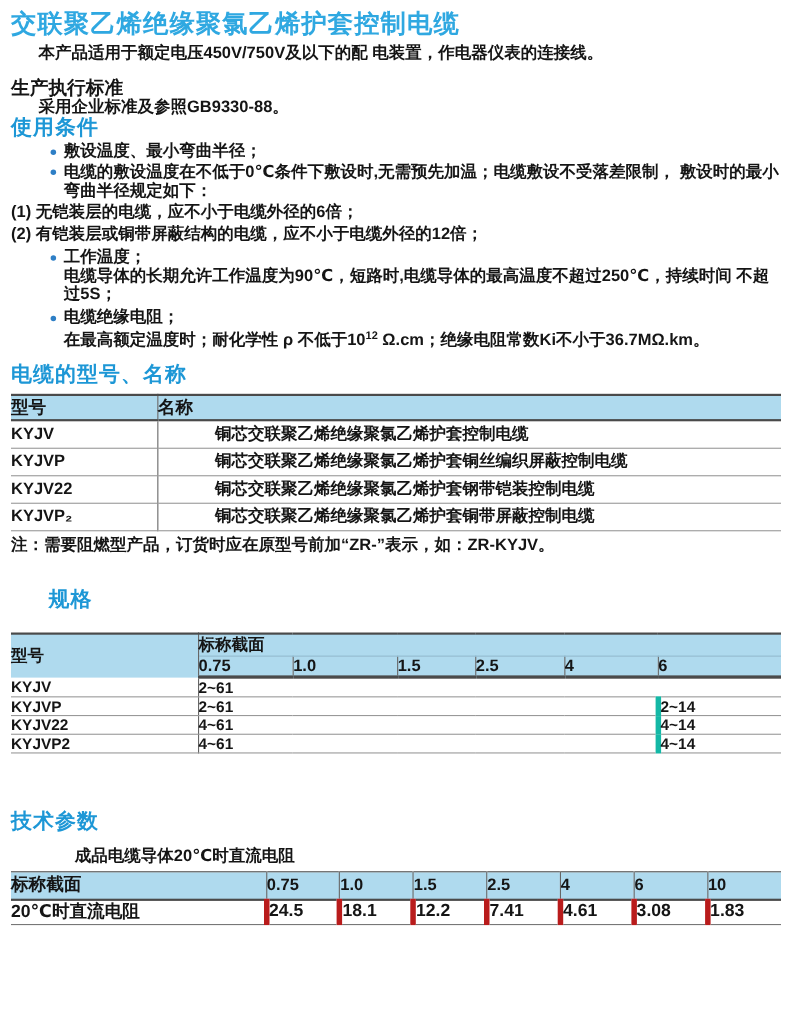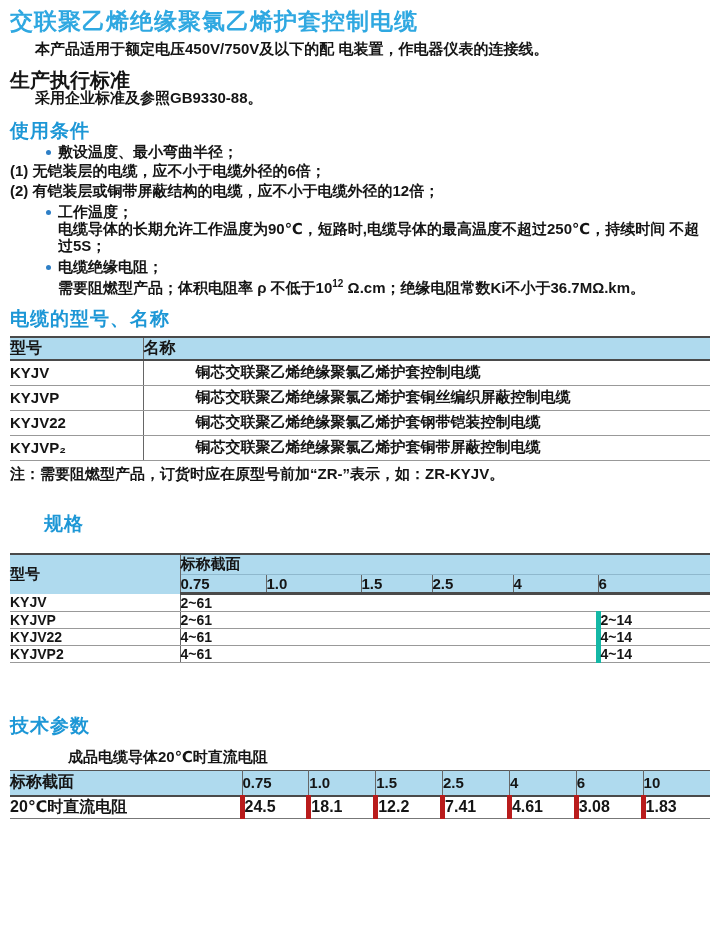--- a/index.html
+++ b/index.html
@@ -14,27 +14,27 @@
     font-weight: bold;
     color: #151515;
     border-radius: 30px;
   }
   h1.title {
     margin: 0; font-size: 23px; line-height: 26px;
     color: #2FA8E1; letter-spacing: 1px;
   }
   p { margin: 0; }
   .intro   { margin: 6px 0 0 25px; font-size: 15px; line-height: 18px; }
-  .std-head{ margin: 14px 0 0 0;  font-size: 20px; line-height: 16px; }
+  .std-head{ margin: 14px 0 0 0;  font-size: 17px; line-height: 16px; }
   .std-text{ margin: 2px 0 0 25px; font-size: 15px; line-height: 16px; }
   h2.sec {
     margin: 0; font-size: 19px; line-height: 21px;
     color: #1D97D6; letter-spacing: 1px;
   }
-  #usage-heading  { margin-top: 14px; }
+  #usage-heading  { }
   #models-heading { margin-top: 12px; }
   #spec-heading   { margin-top: 31px; margin-left: 34px; }
   #tech-heading   { margin-top: 52px; }
 
   .bullet { position: relative; padding-left: 48px; font-size: 15px; line-height: 17px; }
   .bullet .dot {
     position: absolute; left: 36px; top: 6px;
     width: 5px; height: 5px; border-radius: 50%;
     background: #2E7FC6;
   }
@@ -105,38 +105,42 @@
 
   <p class="std-head">生产执行标准</p>
   <p class="std-text">采用企业标准及参照GB9330-88。</p>
 
   <h2 class="sec" id="usage-heading">使用条件</h2>
 
   <p class="bullet" id="bullet-laying-title">
     <span class="dot"></span>
     <span>敷设温度、最小弯曲半径；</span>
   </p>
+  <p class="bullet" id="bullet-laying-detail">
+    <span class="dot"></span>
+    <span>电缆的敷设温度在不低于0℃条件下敷设时,无需预先加温；电缆敷设不受落差限制， 敷设时的最小弯曲半径规定如下：</span>
+  </p>
 
   <p class="rule" id="rule-1">(1) 无铠装层的电缆，应不小于电缆外径的6倍；</p>
   <p class="rule">(2) 有铠装层或铜带屏蔽结构的电缆，应不小于电缆外径的12倍；</p>
 
   <div class="bullet-group">
     <p class="bullet btitle">
       <span class="dot"></span>
       <span>工作温度；</span>
     </p>
     <p class="detail">电缆导体的长期允许工作温度为90℃，短路时,电缆导体的最高温度不超过250℃，持续时间 不超过5S；</p>
   </div>
 
   <div class="bullet-group">
     <p class="bullet btitle">
       <span class="dot"></span>
       <span>电缆绝缘电阻；</span>
     </p>
-    <p class="detail"><span>需要阻燃型产品；体积电阻率 ρ 不低于10</span><sup>12</sup><span> Ω.cm；绝缘电阻常数Ki不小于36.7MΩ.km。</span></p>
+    <p class="detail"><span>在最高额定温度时；耐化学性 ρ 不低于10</span><sup>12</sup><span> Ω.cm；绝缘电阻常数Ki不小于36.7MΩ.km。</span></p>
   </div>
 
   <h2 class="sec" id="models-heading">电缆的型号、名称</h2>
 
   <table class="tbl-models">
     <thead>
       <tr>
         <th class="c-model">型号</th>
         <th>名称</th>
       </tr>

